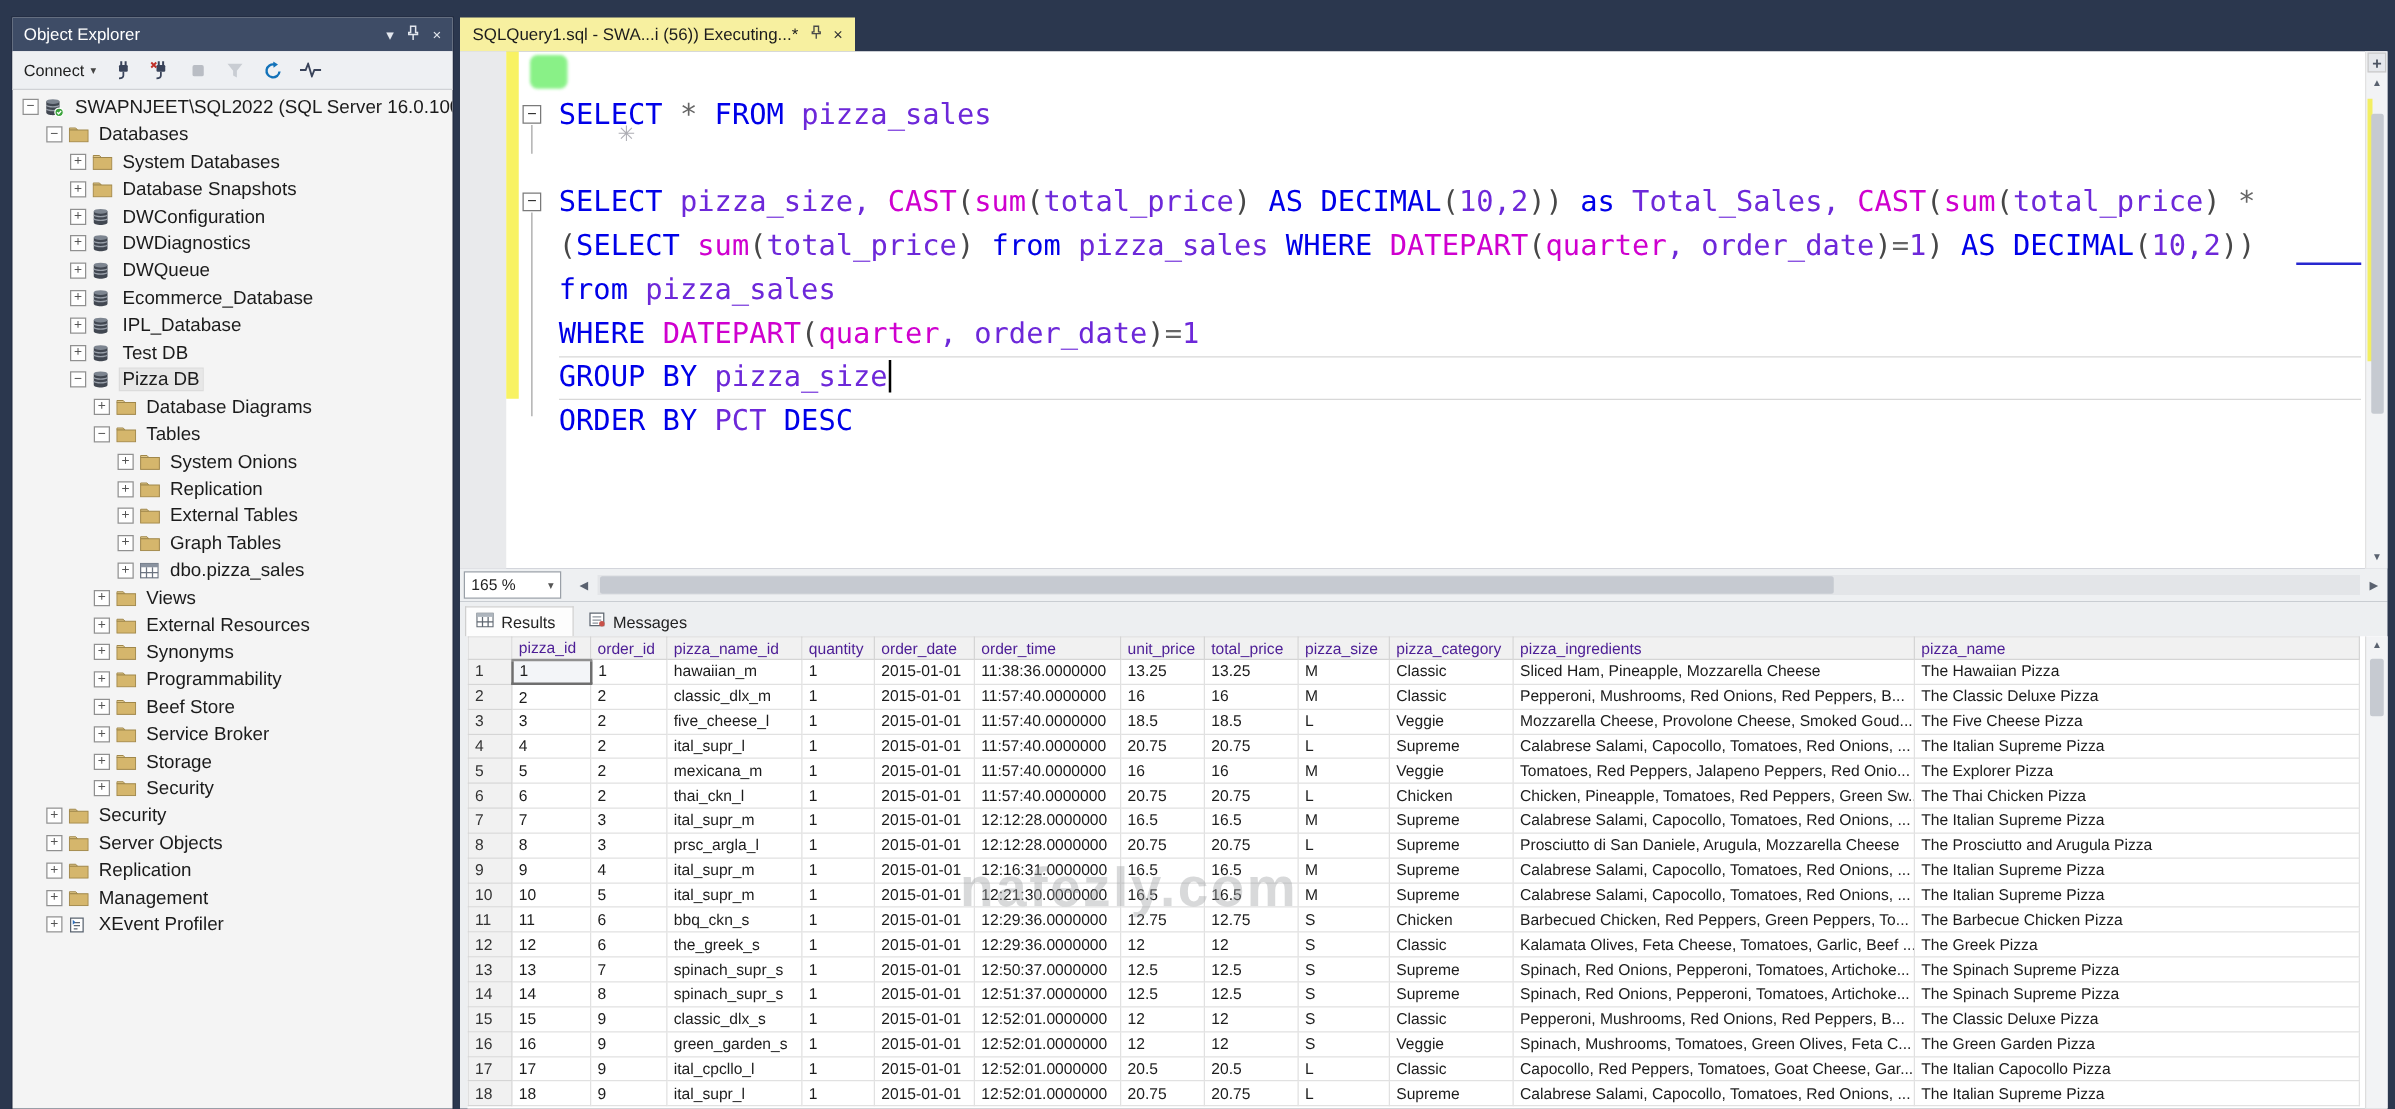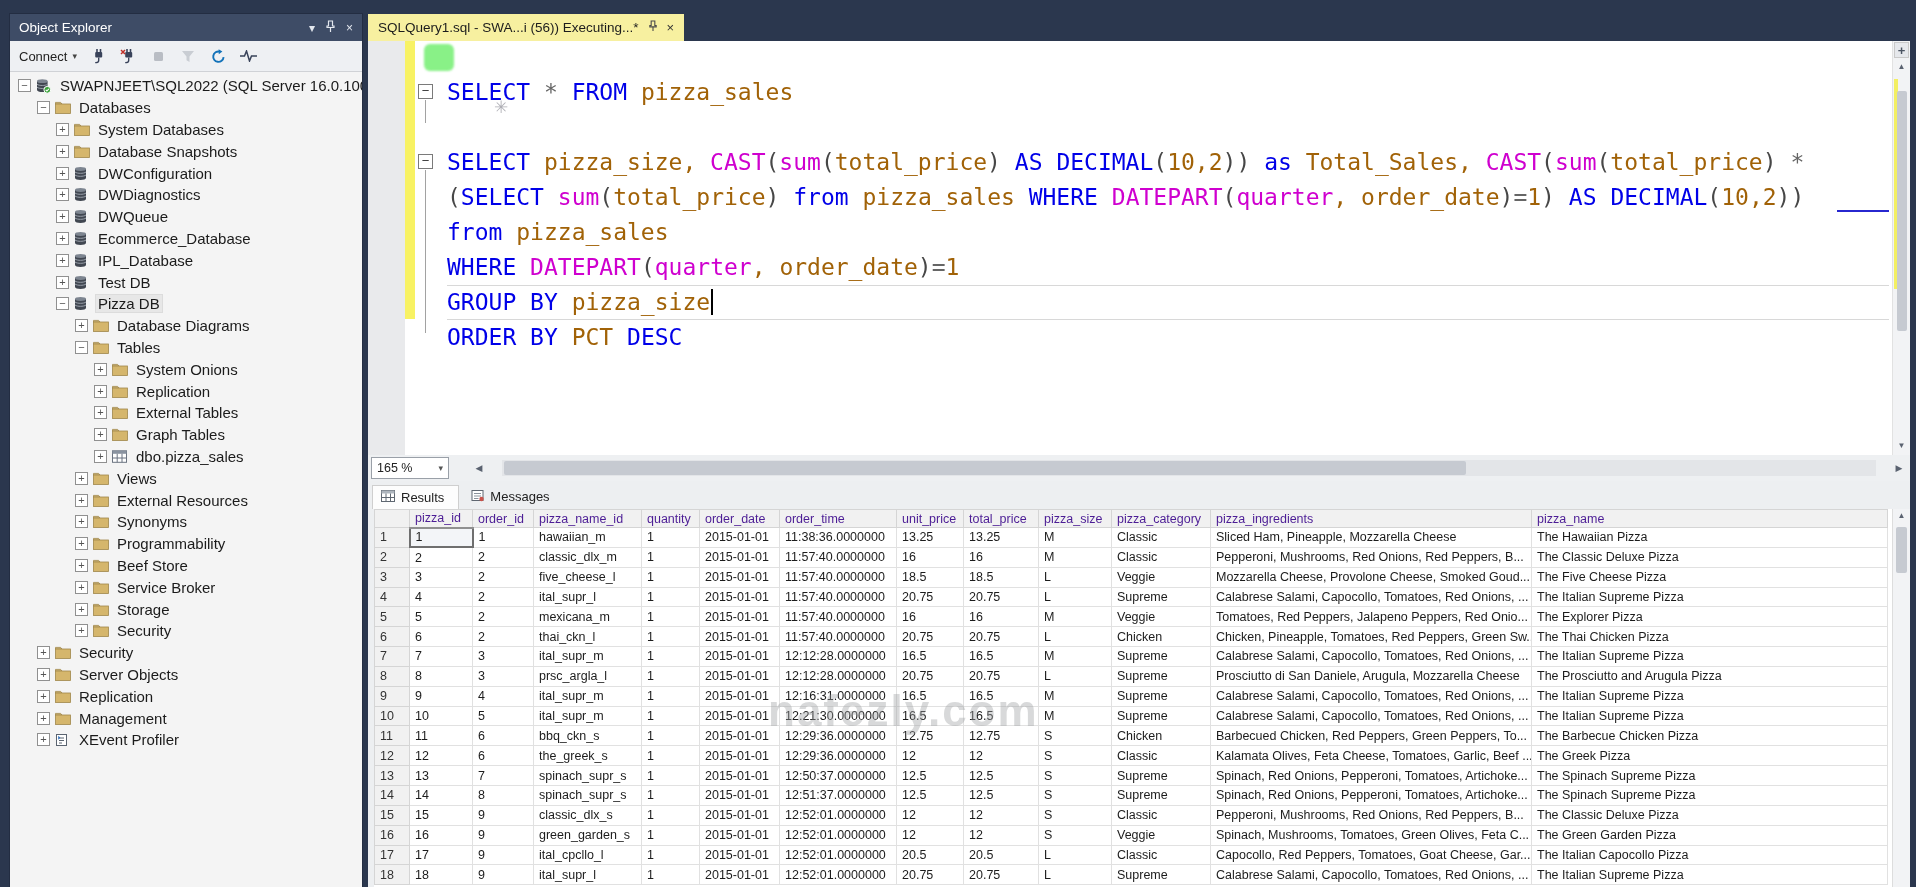--- a/index.html
+++ b/index.html
@@ -34,48 +34,48 @@
   .tclose{font-size:13px;color:#333}
   .editor{position:absolute;left:0;top:27px;right:0;height:414px;background:#fff;overflow:hidden}
   .gutter{position:absolute;left:0;top:0;bottom:0;width:37px;background:#e9eaec}
   .changebar{position:absolute;left:37px;top:0;width:10px;height:278px;background:#f8f263}
   .greenblob{position:absolute;left:56px;top:3px;width:30px;height:27px;background:#7df07b;
       border-radius:6px;filter:blur(1.2px);opacity:.9}
   .code{position:absolute;left:79px;top:0;right:21px;bottom:0;font-family:"DejaVu Sans Mono",monospace;
       font-size:23px;line-height:35px;padding-top:34px;white-space:pre;color:#111}
   .cl{height:35px;position:relative}
   .cl.cur{box-shadow:inset 0 1px 0 #d8d8d8, inset 0 -1px 0 #d8d8d8}
-  .tk-kw{color:#0000e8}.tk-fn{color:#cf00cf}.tk-pl{color:#a16207}.tk-op{color:#666}.tk-pr{color:#474747}
+  .tk-kw{color:#0000e8}.tk-fn{color:#cf00cf}.tk-pl{color:#6d28d9}.tk-op{color:#666}.tk-pr{color:#474747}
   .caret{display:inline-block;width:2px;height:26px;background:#000;vertical-align:-5px;margin-left:1px}
   .stmt-ul{position:absolute;right:0;bottom:3px;width:52px;height:2px;background:#2727cf}
   .fbox{position:absolute;left:-29px;width:15px;height:15px;border:1px solid #7a7a7a;background:#fff;
       color:#333;font-size:13px;line-height:12px;text-align:center;box-sizing:border-box;font-family:"Liberation Sans",sans-serif}
   .fline{position:absolute;left:-22px;width:1px;background:#a2a2a2}
   .star-artifact{position:absolute;left:126px;top:56px;color:#9a9aa2;font-size:17px;opacity:.8}
   .vscroll{position:absolute;right:0;top:0;width:17px;bottom:0;background:#f2f3f5;border-left:1px solid #e2e2e2}
   .vs-split{position:absolute;top:1px;left:1px;right:1px;height:16px;background:#e6e8ec;color:#4c5563;
       font-size:13px;font-weight:bold;text-align:center;line-height:15px;border:1px solid #c9c9c9;box-sizing:border-box}
   .vs-up,.vs-down{position:absolute;left:0;right:0;height:14px;font-size:8px;color:#5a6270;text-align:center;line-height:14px}
   .vs-up{top:19px}.vs-down{bottom:2px}
   .vs-marks{position:absolute;left:1px;top:38px;width:4px;height:210px;background:#f3ef62}
   .vs-thumb{position:absolute;left:4px;right:3px;top:50px;height:240px;background:#c6cad1;border-radius:2px}
 
   .hrow{position:absolute;left:0;right:0;top:441px;height:26px;background:#eef0f2;display:flex;
-      align-items:center;padding:0 3px;gap:15px}
+      align-items:center;padding:0 3px;gap:3px}
   .zoomsel{width:66px;height:20px;background:#fff;border:1px solid #9aa0a8;font-size:12.5px;
       display:flex;align-items:center;justify-content:space-between;padding:0 5px;color:#222;margin-right:7px}
   .za{font-size:9px;color:#555}
   .hs-btn{width:16px;height:16px;font-size:9px;color:#5a6270;text-align:center;line-height:16px}
   .hs-track{flex:1;height:16px;background:#e3e5e8;position:relative}
   .hs-thumb{position:absolute;left:2px;top:1px;height:14px;width:70%;background:#c6cad1;border-radius:2px}
 
   .results-bg{position:absolute;left:0;right:0;top:467px;bottom:0;background:#edeff1}
   .rtabs{position:absolute;left:4px;top:469px;height:26px;display:flex;align-items:flex-end;gap:4px;
       font-size:13px;color:#222}
-  .rtab{display:flex;align-items:flex-start;gap:6px;padding:4px 14px 4px 8px}
+  .rtab{display:flex;align-items:center;gap:6px;padding:4px 14px 4px 8px}
   .rtab.active{background:#fdfdfd;border:1px solid #cfcfcf;border-bottom:none}
 
   .gridwrap{position:absolute;left:6px;top:495px;right:0;bottom:0;background:#fff;overflow:hidden}
   table{border-collapse:collapse;table-layout:fixed;width:1513px;font-size:12.5px;color:#1c1c1c}
   th,td{border:1px solid #e1e1e1;padding:0 5px;height:19.85px;white-space:nowrap;overflow:hidden;
       text-align:left;font-weight:normal;box-sizing:border-box}
   thead th{background:#f1f1f1;border-color:#d5d5d5;color:#4c1d95;height:18px}
   thead th.colsel{border-bottom:2px solid #909090}
   td.rowhdr{background:#f1f1f1;border-color:#d5d5d5;color:#333}
   td.sel{border:2px solid #6f6f6f;background:#f3f5f8}

